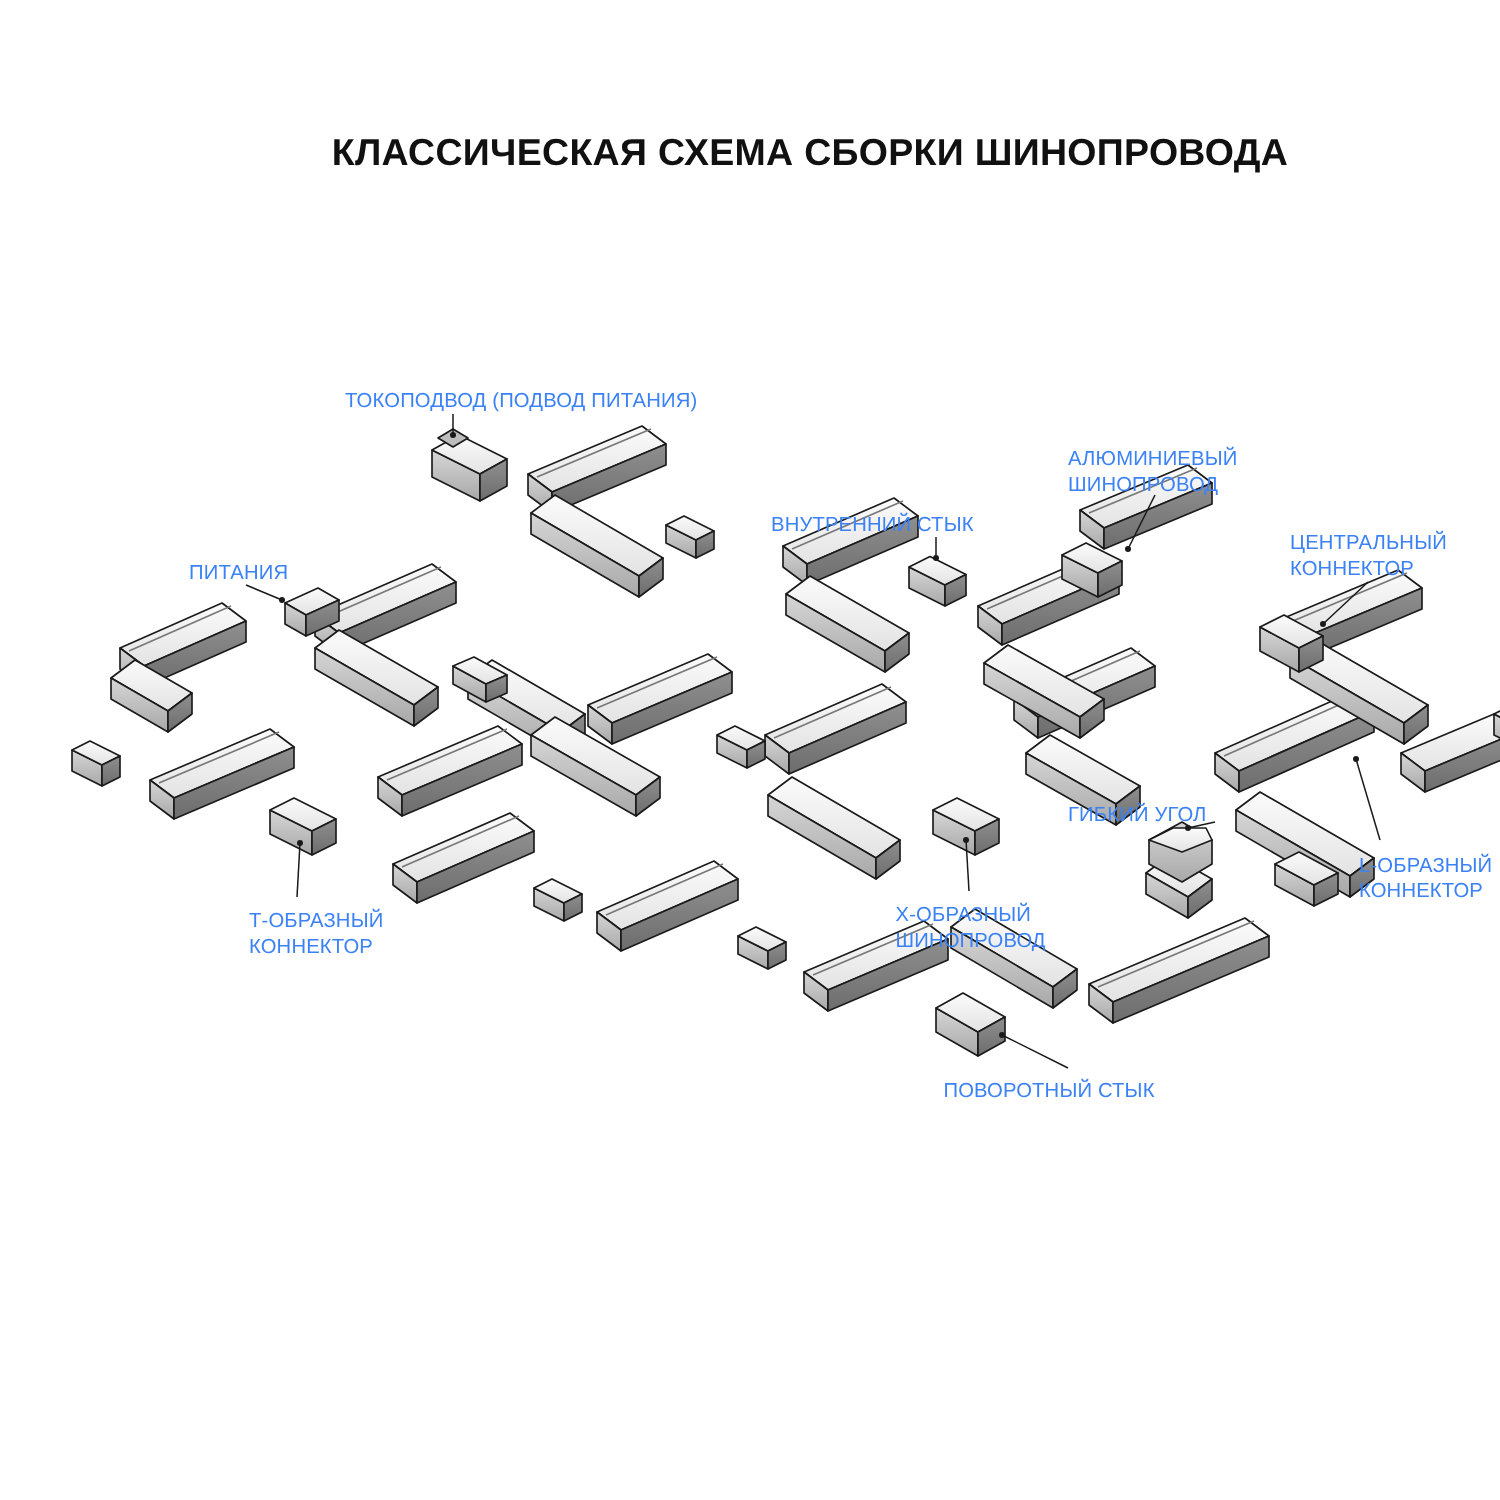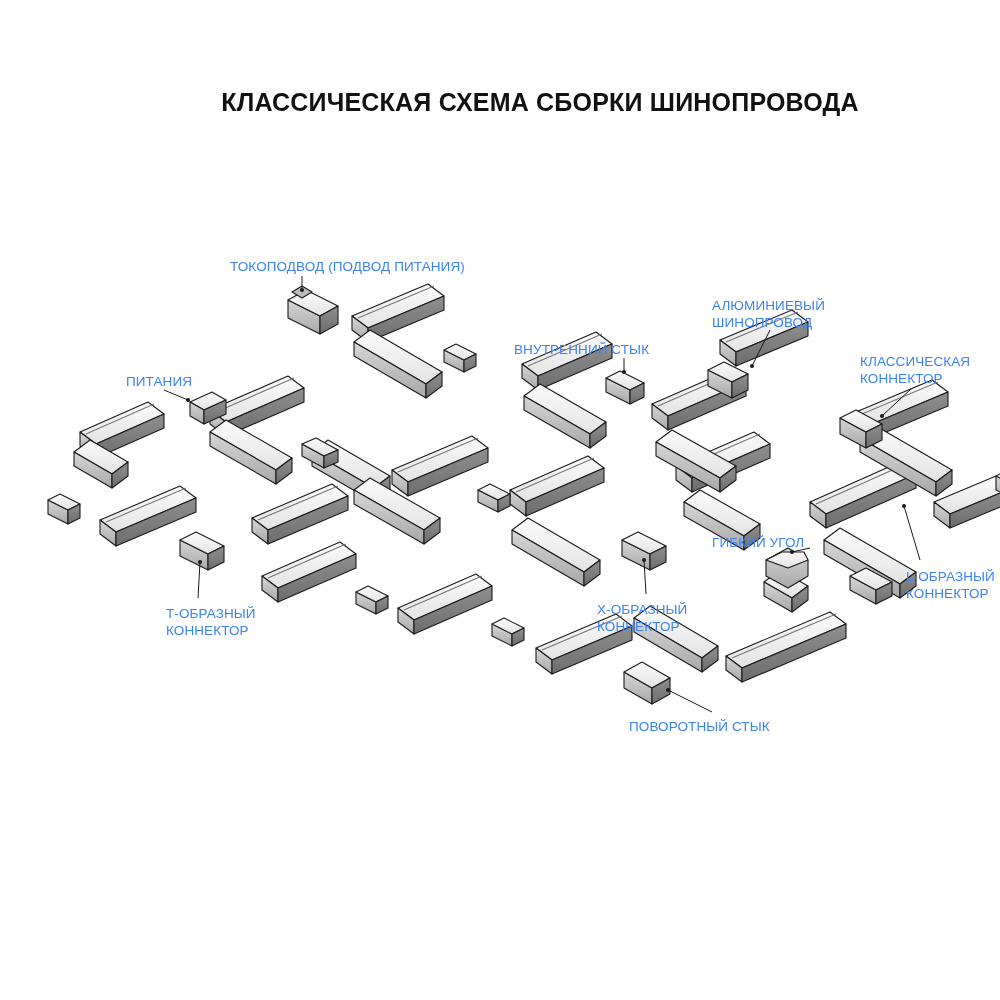--- a/index.html
+++ b/index.html
@@ -381,25 +381,25 @@
 
       <path d="M672,712 L628,690"></path>
       <circle cx="628" cy="690" r="2" fill="#1a1a1a" stroke="none"></circle>
     </g>
   </svg>
 
   <div class="label left" style="left:190px; top:258px;">ТОКОПОДВОД (ПОДВОД ПИТАНИЯ)</div>
   <div class="label left" style="left:672px; top:297px;">АЛЮМИНИЕВЫЙ
 ШИНОПРОВОД</div>
   <div class="label left" style="left:474px; top:341px;">ВНУТРЕННИЙ СТЫК</div>
-  <div class="label left" style="left:820px; top:353px;">КЛАССИЧЕСКАЯ
+  <div class="label left" style="left:820px; top:353px;">ЦЕНТРАЛЬНЫЙ
 КОННЕКТОР</div>
   <div class="label left" style="left:86px;  top:373px;">ПИТАНИЯ</div>
   <div class="label left" style="left:672px; top:534px;text-align:right;">ГИБКИЙ УГОЛ</div>
   <div class="label left" style="left:866px; top:568px;">L-ОБРАЗНЫЙ
 КОННЕКТОР</div>
   <div class="label left" style="left:126px; top:605px;">Т-ОБРАЗНЫЙ
 КОННЕКТОР</div>
   <div class="label left" style="left:557px; top:601px;">Х-ОБРАЗНЫЙ
-КОННЕКТОР</div>
+ШИНОПРОВОД</div>
   <div class="label left" style="left:589px; top:718px;">ПОВОРОТНЫЙ СТЫК</div>
 
 </div>
 
 </body></html>

